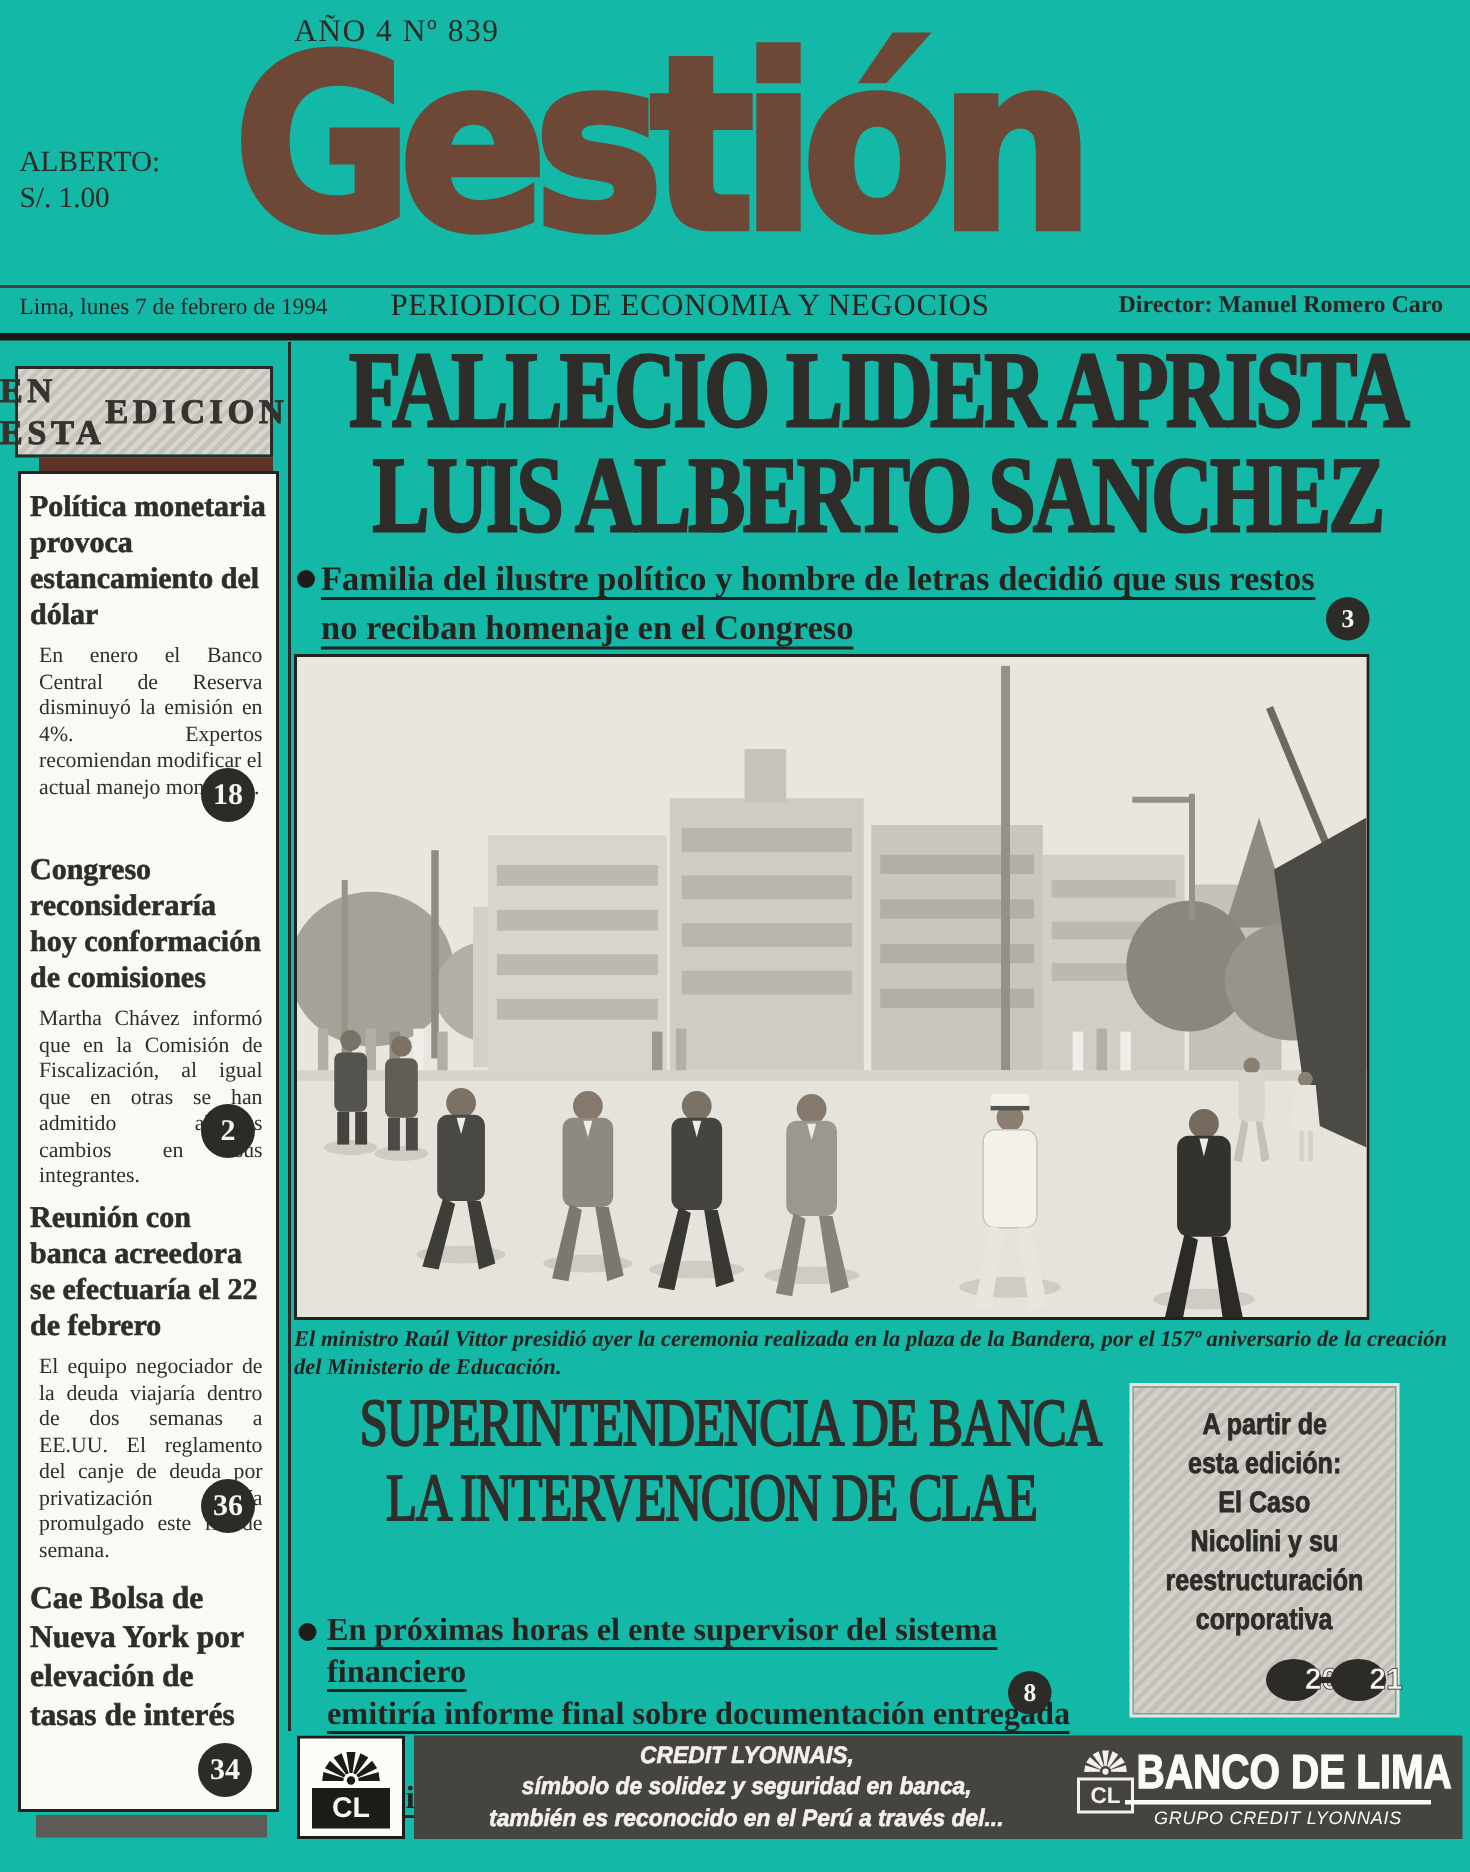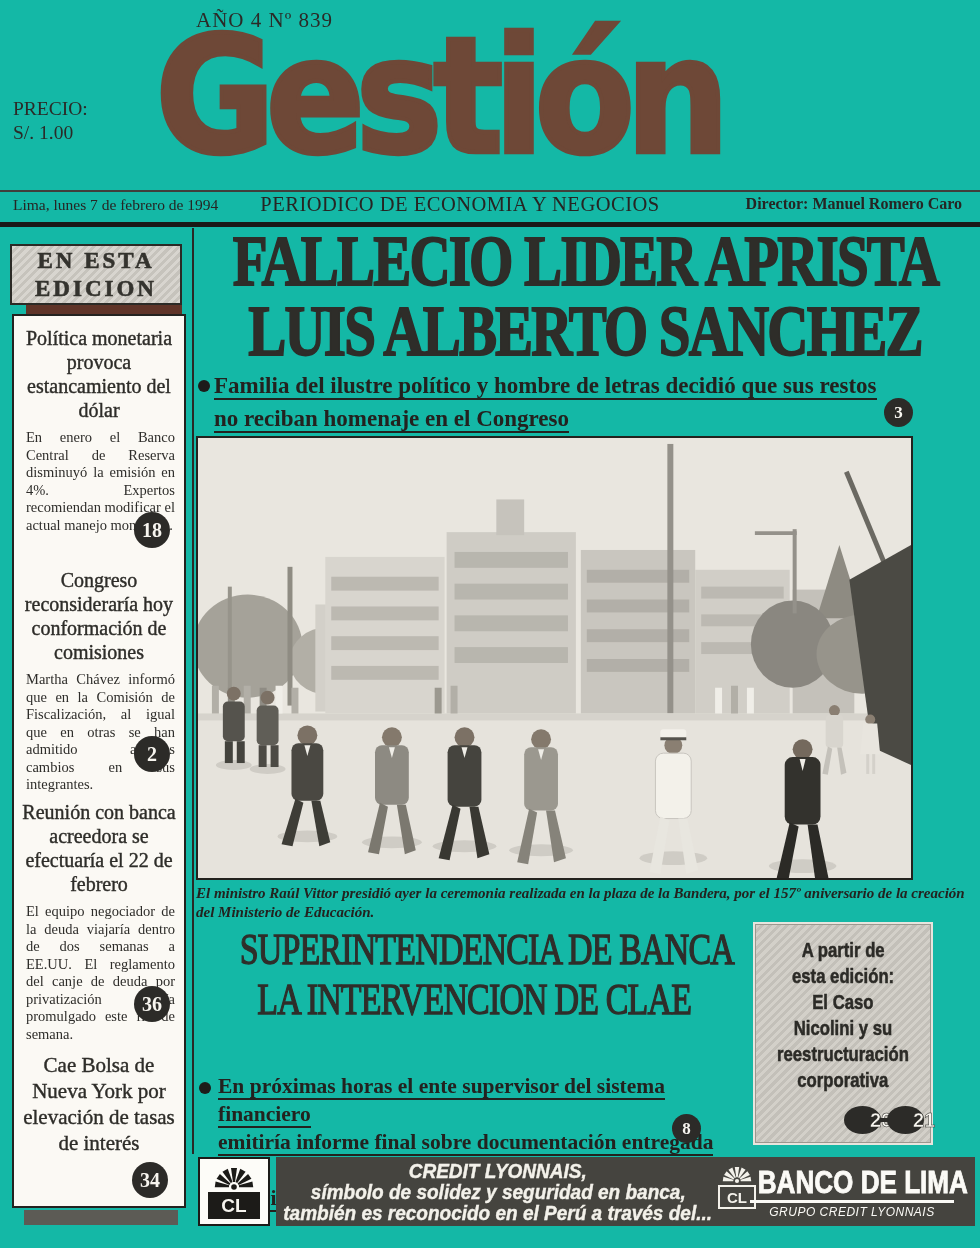--- a/index.html
+++ b/index.html
@@ -26,29 +26,29 @@
   .rule-thin { left:0; top:190px; width:980px; height:2px; background:#403f3b; }
   .dateline-left { left:13px; top:196px; font-size:15.5px; }
   .dateline-center { left:240px; top:193px; width:440px; text-align:center; font-size:20.5px; letter-spacing:.5px; }
   .dateline-right { right:18px; top:195px; font-size:16px; font-weight:600; }
   .rule-thick { left:0; top:222px; width:980px; height:5px; background:#1a1917; }
 
   
   .sb-header {
     left:10px; top:244px; width:172px; height:61px;
     background:repeating-linear-gradient(135deg,#d8d5cf 0 3px,#c6c3bc 3px 6px);
-    border:2px solid #2b2a26; display:flex; flex-direction:column;
+    border:2px solid #2b2a26; display:flex; flex-direction:row;
     align-items:center; justify-content:center;
     font-size:23px; font-weight:800; letter-spacing:3px; color:#34332e;
     -webkit-text-stroke:.6px #34332e; line-height:1.2;
   }
   .sb-brownbar { left:26px; top:305px; width:156px; height:12px; background:#5f3428; }
   .sb-box { left:12px; top:314px; width:174px; height:894px; border:2px solid #23221f; background:#fbf9f4; }
   .sb-sec { position:absolute; left:0; width:100%; }
-  .sb-title { text-align:center; font-size:20px; line-height:24px; font-weight:400; color:#2e2d29; -webkit-text-stroke:.4px #2e2d29; padding:0 6px; }
+  .sb-title { text-align:left; font-size:20px; line-height:24px; font-weight:700; color:#2e2d29; -webkit-text-stroke:.4px #2e2d29; padding:0 6px; }
   .sb-body { margin-top:7px; padding:0 9px 0 12px; font-size:14.5px; line-height:17.5px; color:#2e2d2a; text-align:justify; }
   .sb-body::first-line { }
   .badge {
     position:absolute; border-radius:50%; background:#2c2b28; color:#f7f5ef;
     display:flex; align-items:center; justify-content:center;
     font-weight:700; font-family:"Liberation Serif",serif;
   }
   .badge-36 { width:36px; height:36px; font-size:20px; }
   .badge-sm { width:29px; height:29px; font-size:17px; }
   .sb-endbar { left:24px; top:1210px; width:154px; height:15px; background:#5c5b55; }
@@ -80,41 +80,41 @@
   }
   .promo .cond { transform:scale(0.88,1.04); }
   .promo-pages { position:absolute; right:6px; bottom:8px; display:flex; align-items:center; }
   .promo-pages .pbadge { width:28px; height:28px; border-radius:50%; background:#2c2b28; color:#f7f5ef; display:flex; align-items:center; justify-content:center; font-size:20px; font-weight:700;padding-left:37px; }
   .promo-dash { width:8px; height:4px; background:#2c2b28; margin:0 -1px; }
 
   
   .cl-box { left:198px; top:1157px; width:72px; height:69px; background:#fdfcf8; border:2.5px solid #1c1b18; display:flex; flex-direction:column; align-items:center; justify-content:flex-start; padding-top:5px; }
   .cl-block { width:52px; height:27px; background:#1c1b18; color:#f7f5ef; display:flex; align-items:center; justify-content:center; font-family:"Liberation Sans",sans-serif; font-weight:800; font-size:19px; margin-top:1px; }
   .banner { left:276px; top:1157px; width:699px; height:69px; background:#45443f; }
-  .ad-msg { position:absolute; left:6px; top:2px; width:432px; height:65px; display:flex; flex-direction:column; align-items:center; justify-content:flex-end; text-align:center; font-family:"Liberation Sans","DejaVu Sans",sans-serif; font-style:italic; font-weight:700; font-size:20px; line-height:21px; color:#f3f1ea; -webkit-text-stroke:.4px #f3f1ea; }
+  .ad-msg { position:absolute; left:6px; top:2px; width:432px; height:65px; display:flex; flex-direction:column; align-items:center; justify-content:center; text-align:center; font-family:"Liberation Sans","DejaVu Sans",sans-serif; font-style:italic; font-weight:700; font-size:16px; line-height:21px; color:#f3f1ea; -webkit-text-stroke:.4px #f3f1ea; }
   .ad-msg .cond { transform:scale(0.95,1); }
   .mini-cl { position:absolute; left:438px; top:7px; width:46px; display:flex; flex-direction:column; align-items:center; }
   .mini-cl-block { width:38px; height:24px; border:2px solid #f3f1ea; color:#f3f1ea; display:flex; align-items:center; justify-content:center; font-family:"Liberation Sans",sans-serif; font-weight:800; font-size:15px; margin-top:1px; }
   .bank { position:absolute; left:470px; top:9px; width:212px; text-align:center; color:#fbfaf6; font-family:"Liberation Sans","DejaVu Sans",sans-serif; }
   .bank-name { font-size:29px; font-weight:800; line-height:32px; -webkit-text-stroke:.8px #fbfaf6; }
   .bank-name .cond { transform:scale(0.9,1.1); }
   .bank-rule { width:204px; height:3px; background:#fbfaf6; margin:2px auto 2px auto; }
   .bank-group { font-size:12px; font-style:italic; font-weight:400; letter-spacing:.5px; }
 </style>
 </head>
 <body>
 
 <div class="page">
 
   <div class="abs issue">AÑO 4  Nº 839</div>
   <div class="abs logo-wrap">
     <span class="logo-text">Gestión</span>
   </div>
   <div class="abs price">
-    <div>PRECIO:</div>
+    <div>ALBERTO:</div>
     <div>S/. 1.00</div>
   </div>
   <div class="abs rule-thin"></div>
   <div class="abs dateline-left">Lima, lunes 7 de febrero de 1994</div>
   <div class="abs dateline-center">PERIODICO DE ECONOMIA Y NEGOCIOS</div>
   <div class="abs dateline-right">Director: Manuel Romero Caro</div>
   <div class="abs rule-thick"></div>
 
   <div class="abs sb-header">
     <span>EN ESTA</span>

